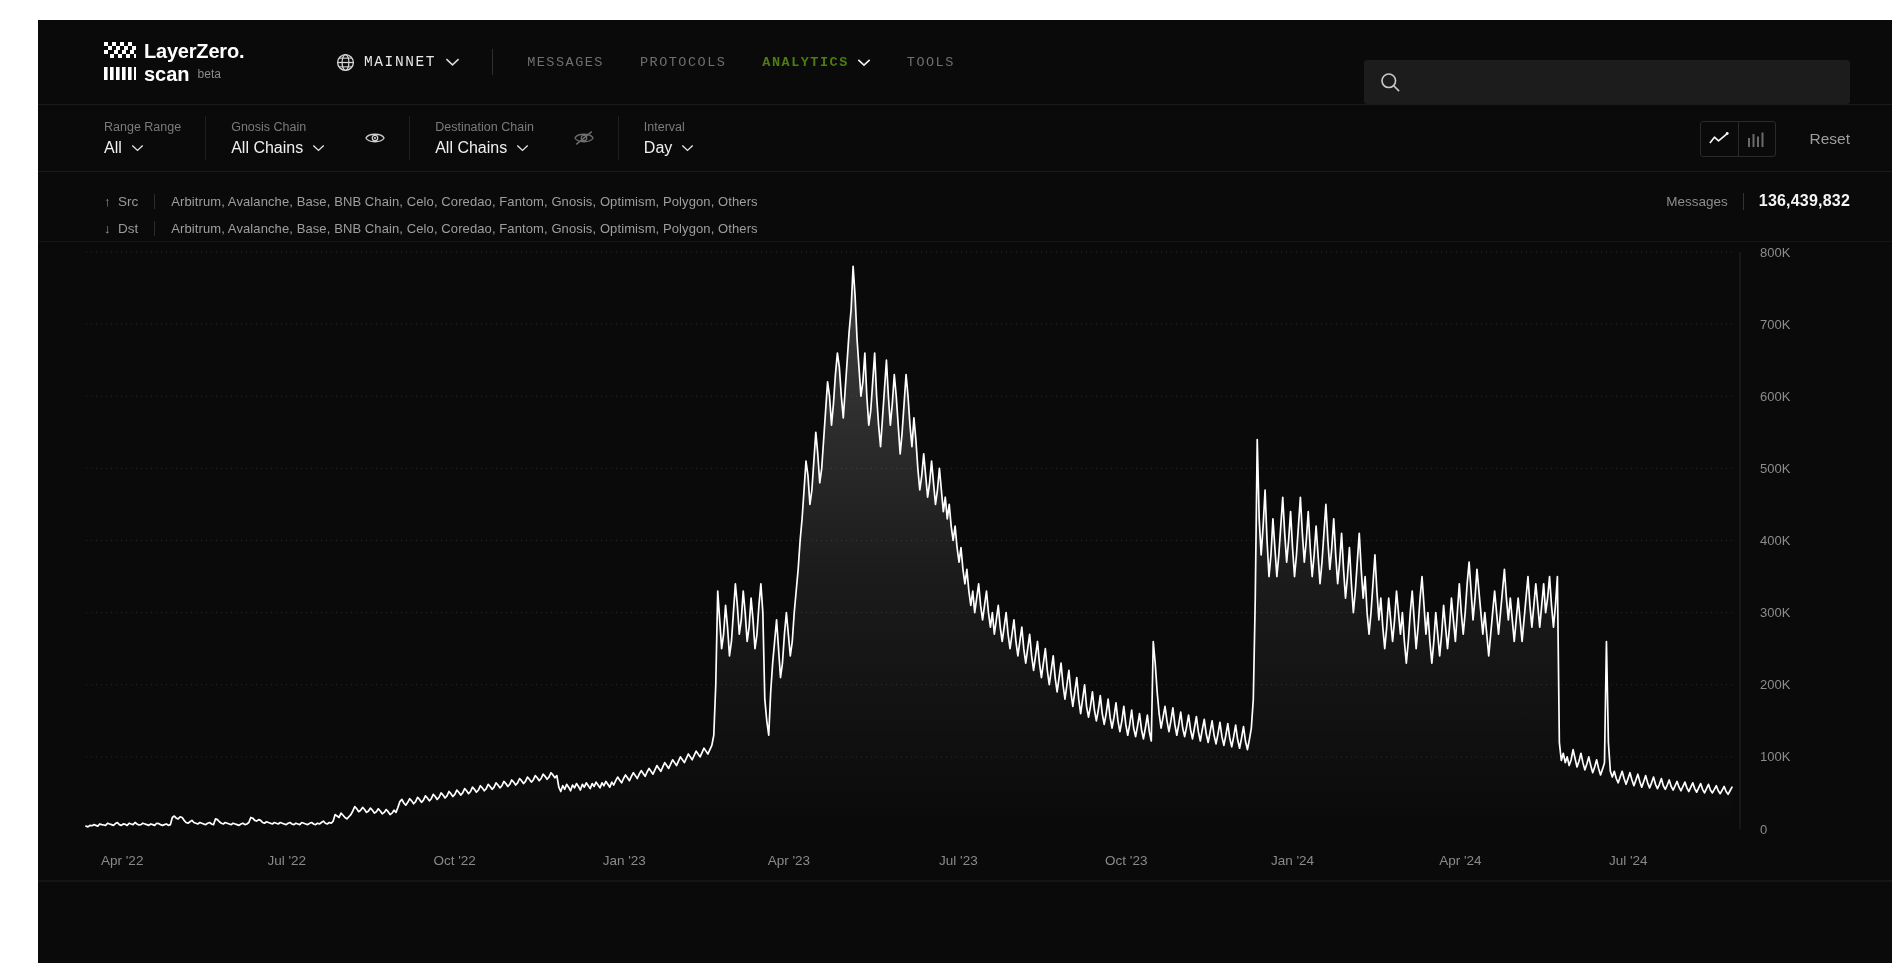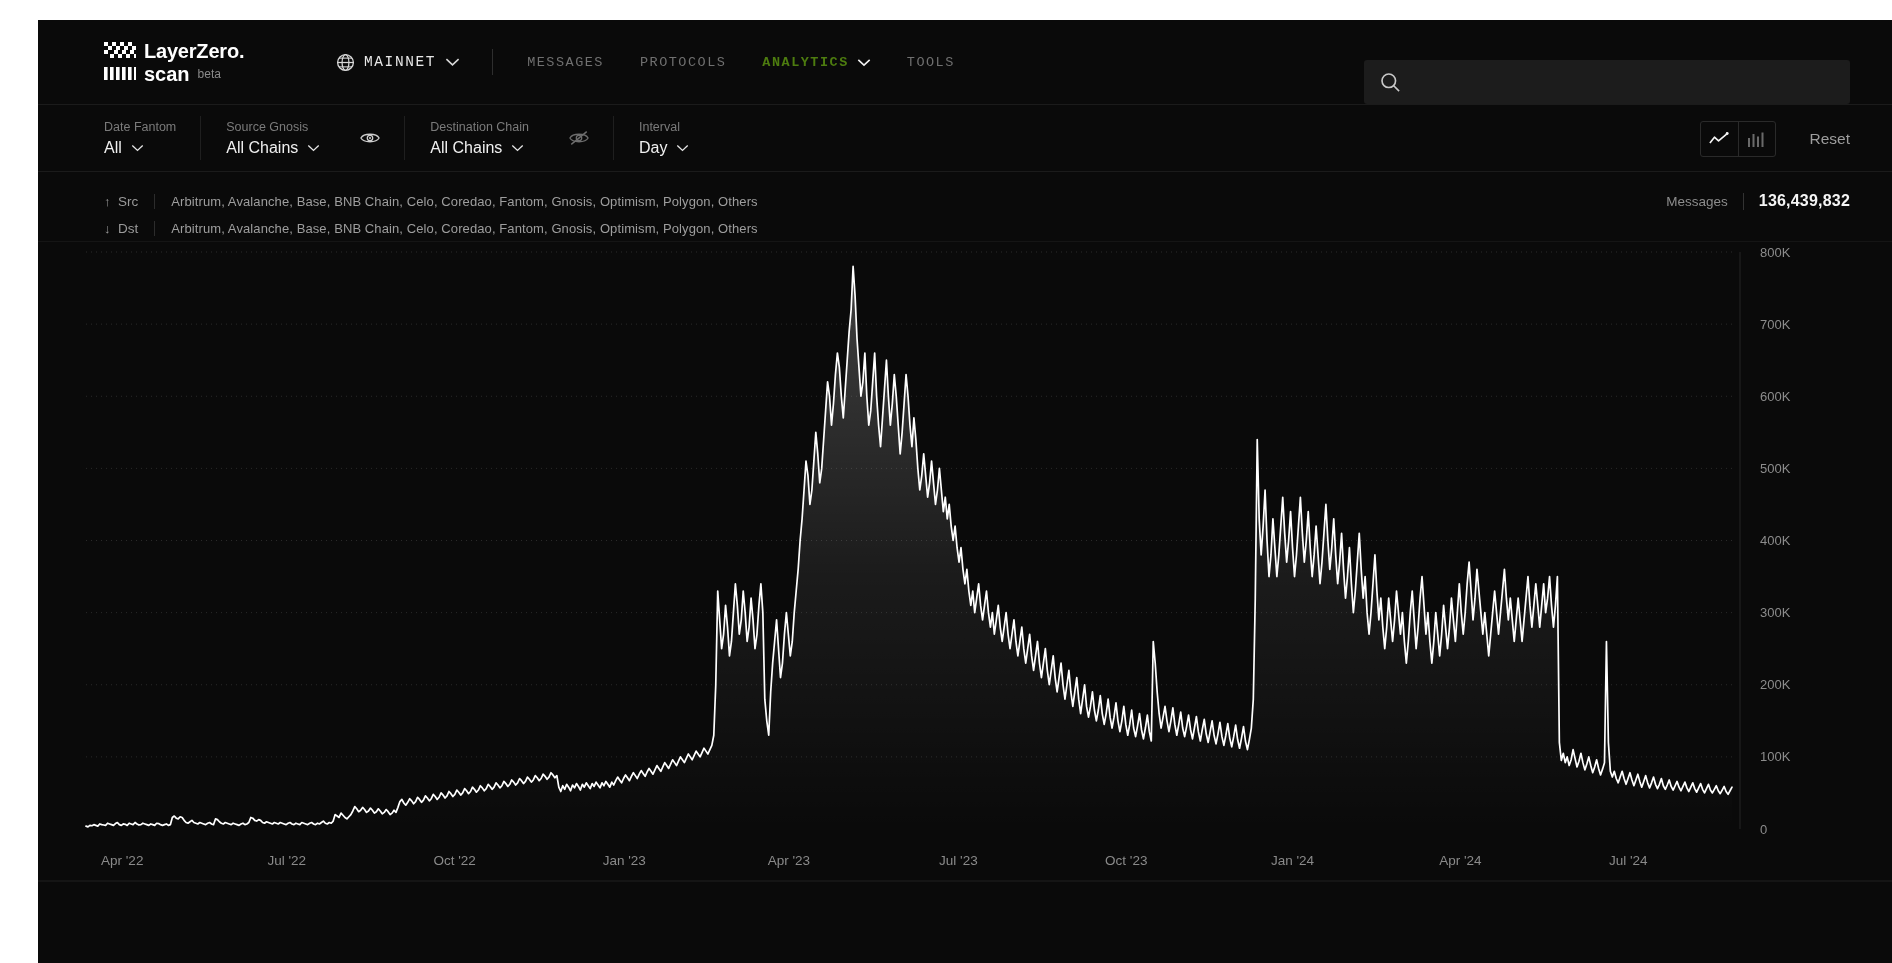--- a/index.html
+++ b/index.html
@@ -236,33 +236,33 @@
       <svg width="21" height="21" viewBox="0 0 22 22">
         <circle cx="9.2" cy="9.2" r="7.1" fill="none" stroke="#c9c9c9" stroke-width="1.7"></circle>
         <line x1="14.4" y1="14.4" x2="20" y2="20" stroke="#c9c9c9" stroke-width="1.7"></line>
       </svg>
     </div>
   </div>
 
   <div class="filterbar">
     <div class="fgroup">
       <div class="fcol">
-        <span class="flabel">Date Fantom</span>
+        <span class="flabel">Range Range</span>
         <span class="fvalue">
           <span>All</span>
           <svg width="13" height="8" viewBox="0 0 16 10">
             <polyline points="1.5,2 8,8 14.5,2" fill="none" stroke="#e6e6e6" stroke-width="1.7"></polyline>
           </svg>
         </span>
       </div>
     </div>
 
     <div class="fgroup sep">
       <div class="fcol">
-        <span class="flabel">Source Gnosis</span>
+        <span class="flabel">Gnosis Chain</span>
         <span class="fvalue">
           <span>All Chains</span>
           <svg width="13" height="8" viewBox="0 0 16 10">
             <polyline points="1.5,2 8,8 14.5,2" fill="none" stroke="#e6e6e6" stroke-width="1.7"></polyline>
           </svg>
         </span>
       </div>
       <span class="eye-btn">
         <svg width="20" height="16" viewBox="0 0 22 16">
           <path d="M1 8 C4 2.5, 18 2.5, 21 8 C18 13.5, 4 13.5, 1 8 Z" fill="none" stroke="#cfcfcf" stroke-width="1.4"></path>

